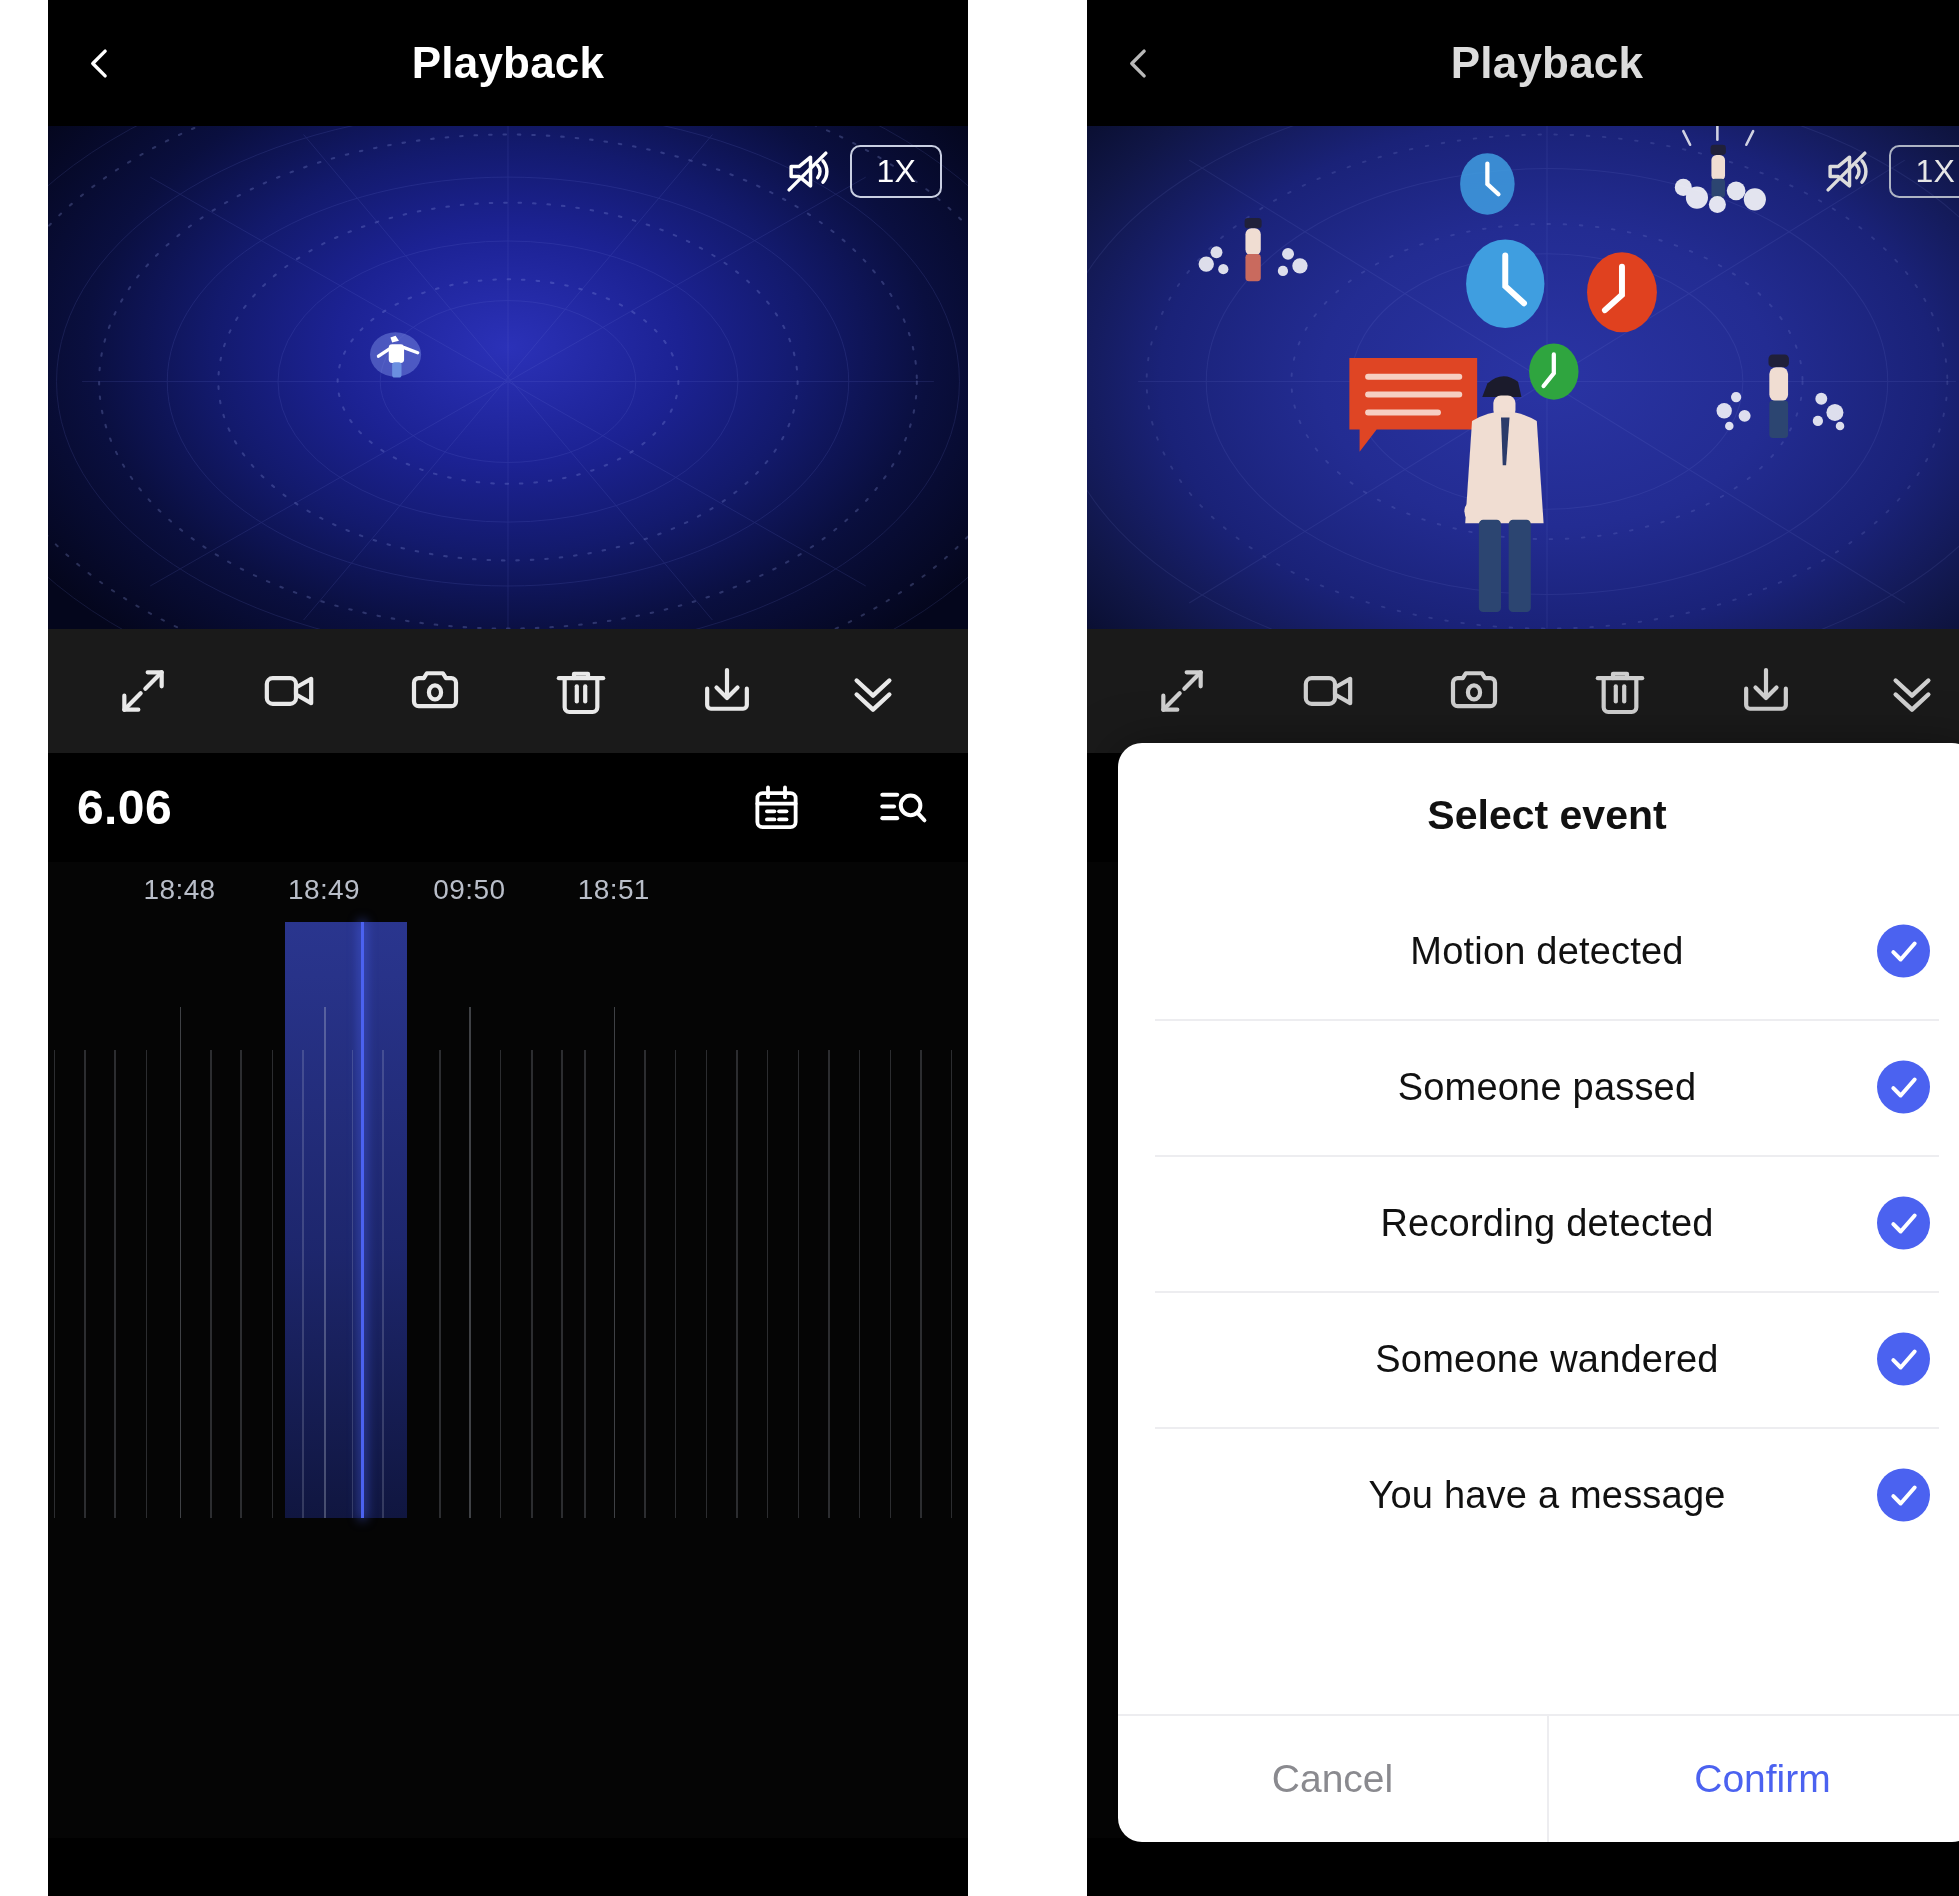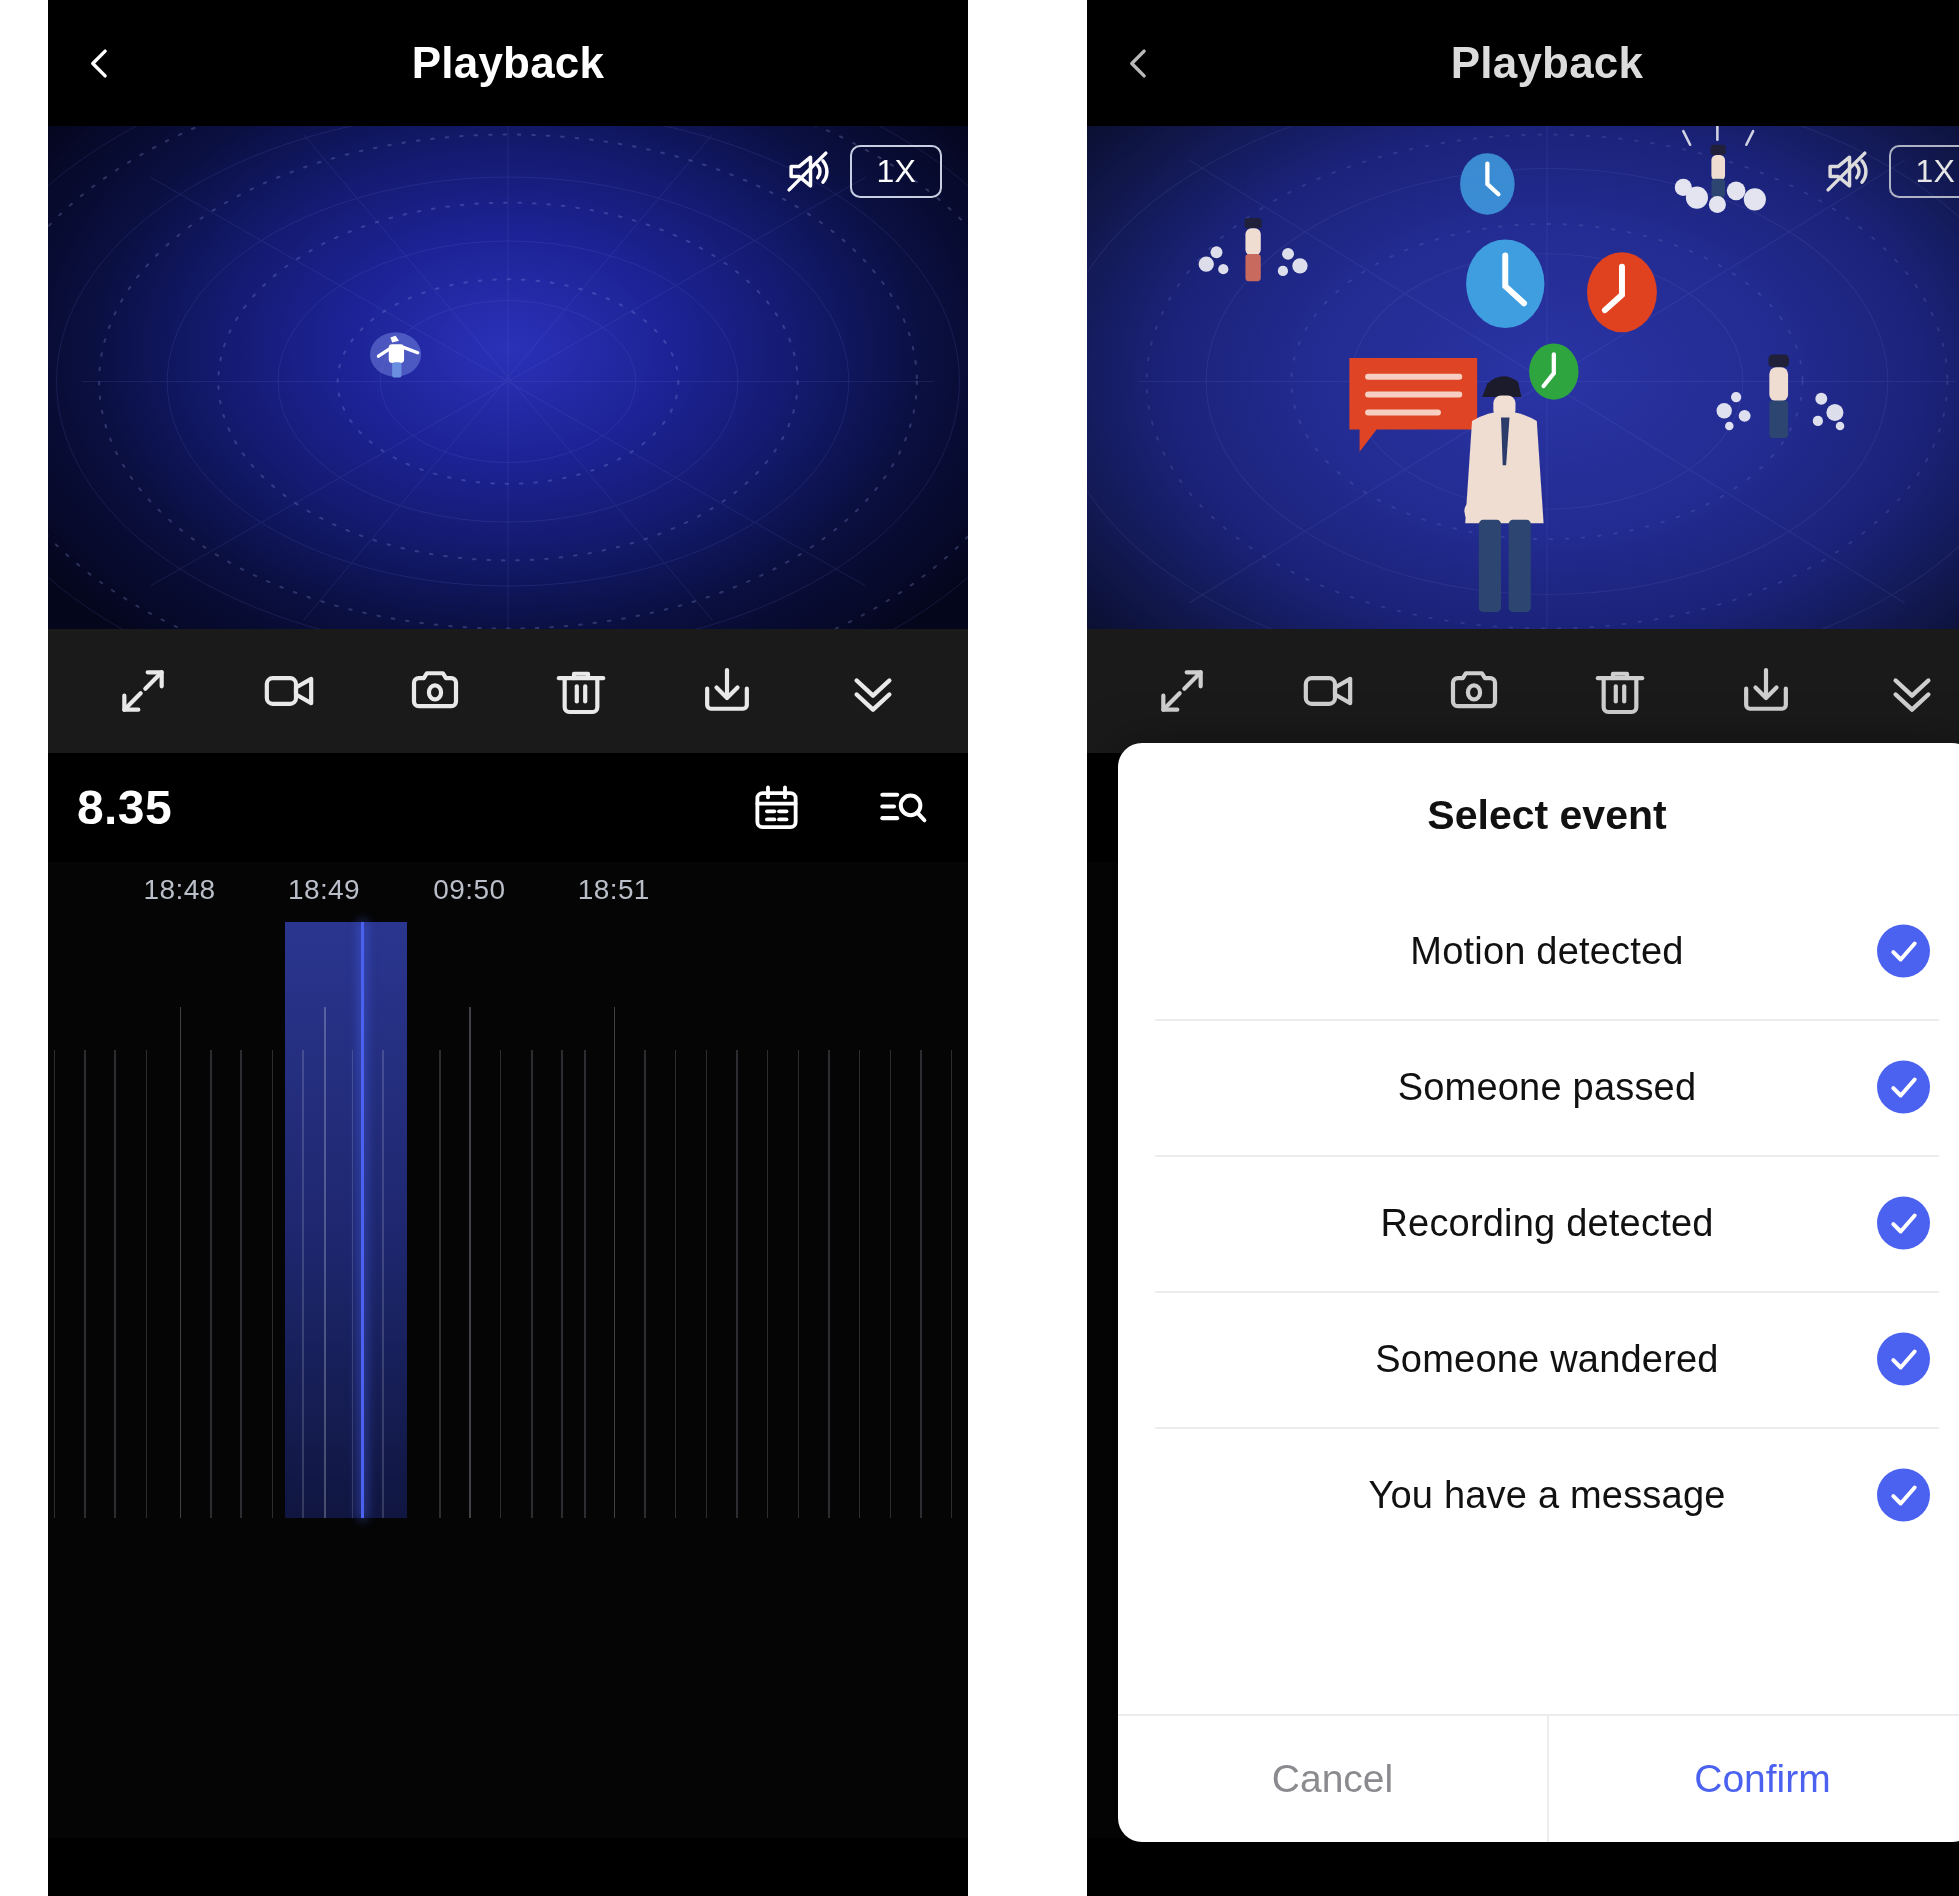--- a/index.html
+++ b/index.html
@@ -238,21 +238,21 @@
       </div>
       <div class="tool-btn">
         <svg viewBox="0 0 24 24" fill="none" stroke="#e9e9e9" stroke-width="1.9" stroke-linecap="round" stroke-linejoin="round">
           <polyline points="5 7.5 12 14 19 7.5"></polyline>
           <polyline points="5 13.5 12 20 19 13.5"></polyline>
         </svg>
       </div>
     </div>
 
     <div class="date-row">
-      <div class="date-label">8.35</div>
+      <div class="date-label">6.06</div>
       <div class="date-actions">
         <div class="date-btn">
           <svg viewBox="0 0 24 24" fill="none" stroke="#ffffff" stroke-width="1.8" stroke-linecap="round" stroke-linejoin="round">
             <rect x="3" y="5.2" width="18" height="16" rx="2.4"></rect>
             <line x1="3" y1="10.2" x2="21" y2="10.2"></line>
             <line x1="8" y1="2.6" x2="8" y2="7.2"></line>
             <line x1="16" y1="2.6" x2="16" y2="7.2"></line>
             <line x1="7.5" y1="13.8" x2="11" y2="13.8"></line>
             <line x1="13.2" y1="13.8" x2="16.7" y2="13.8"></line>
             <line x1="7.5" y1="17.6" x2="11" y2="17.6"></line>

